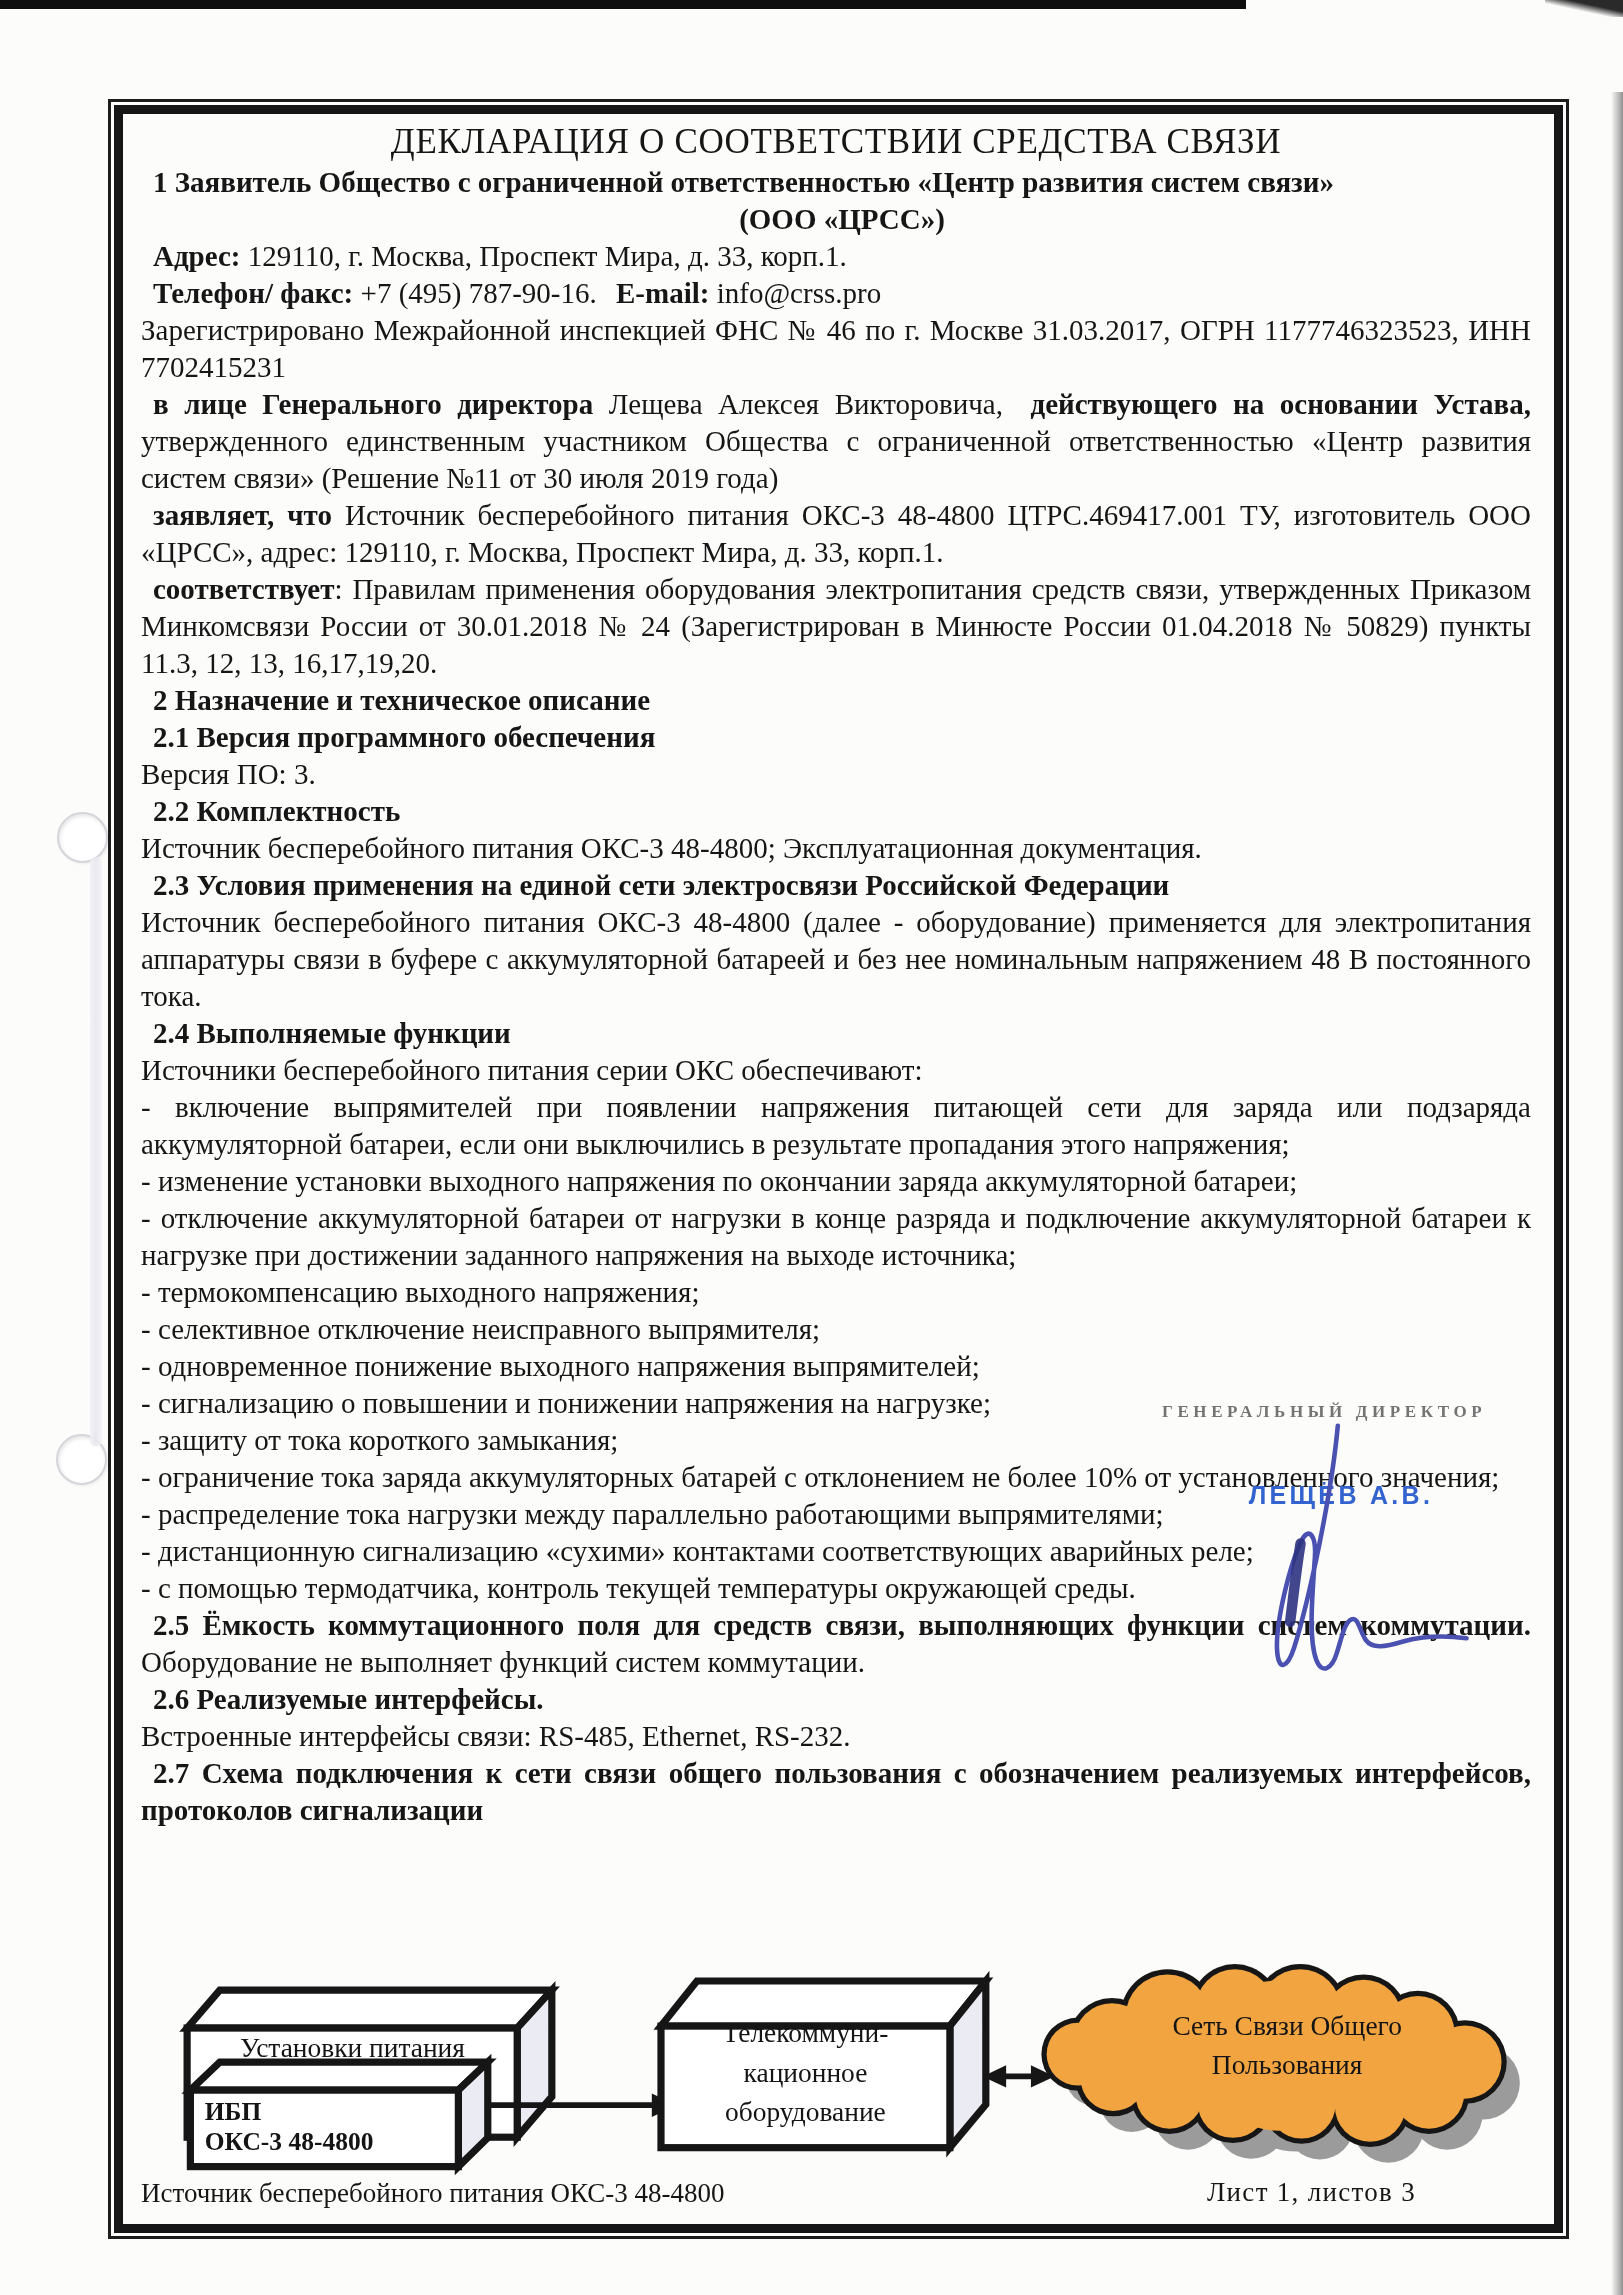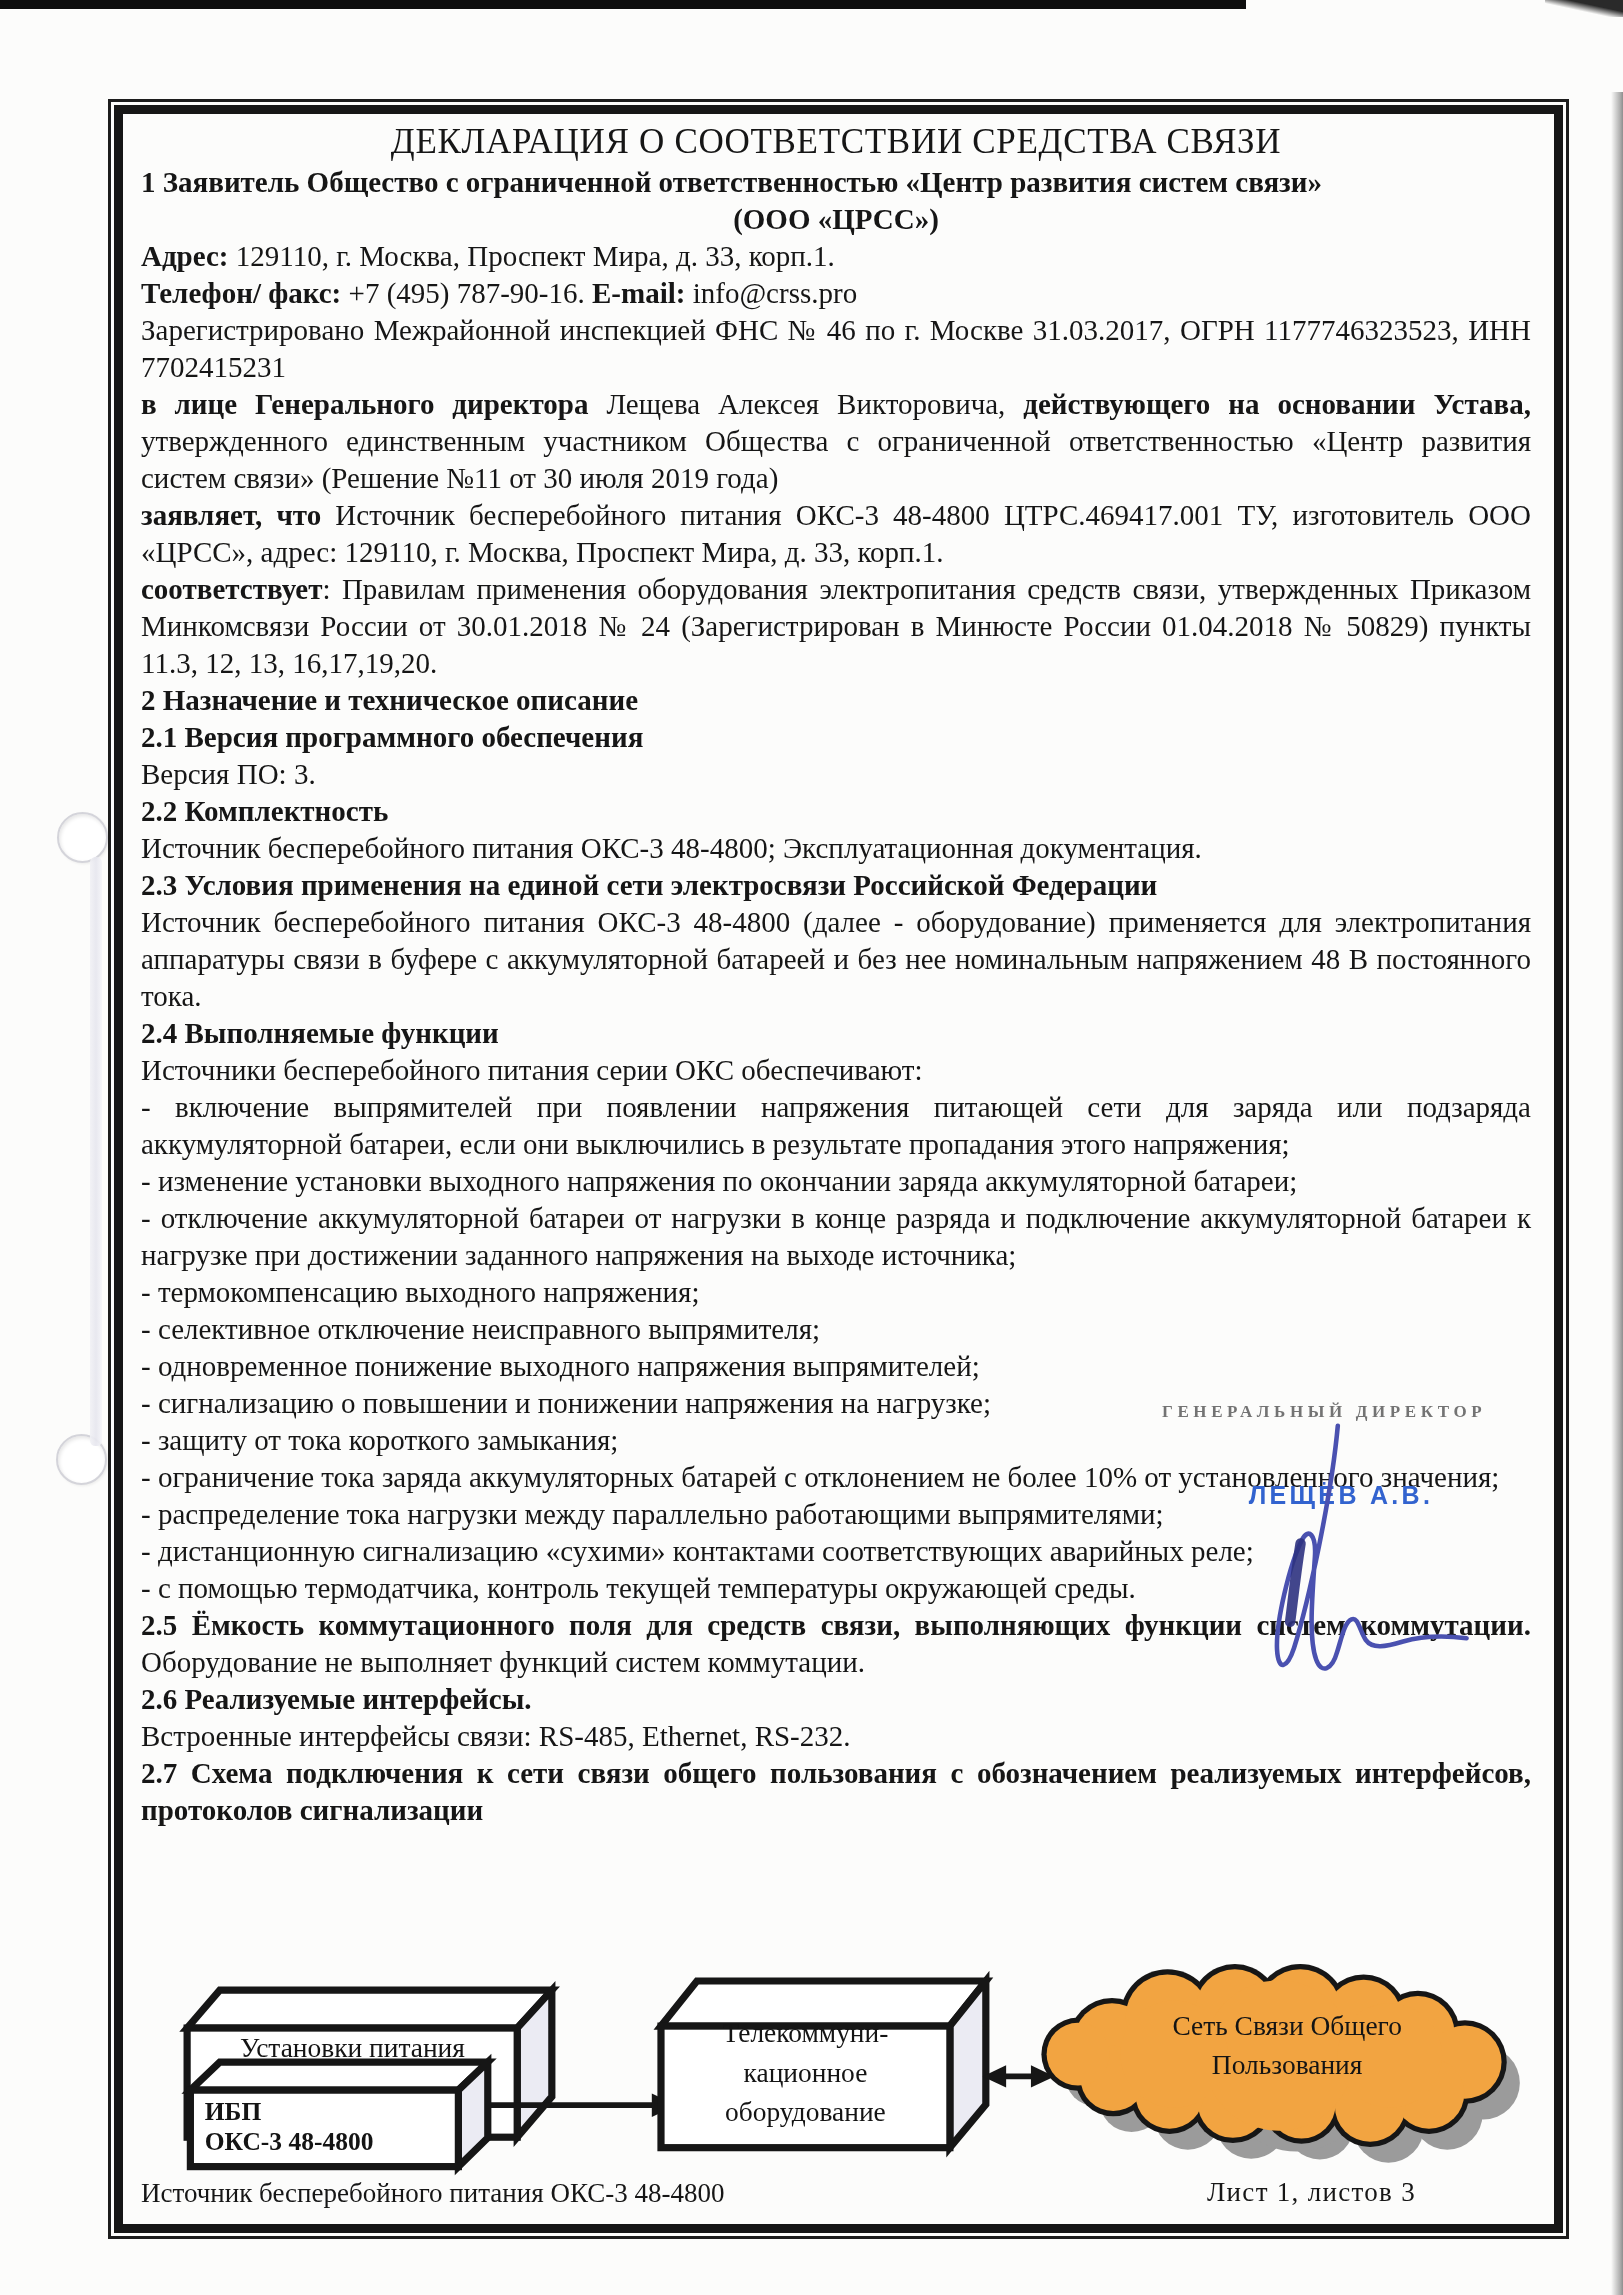--- a/index.html
+++ b/index.html
@@ -21,21 +21,21 @@
   .hole1{left:57px;top:812px;}
   .hole2{left:56px;top:1434px;}
   .binder-strip{position:absolute;left:90px;top:857px;width:11.8px;height:589px;
     background:linear-gradient(to right,#f1f1f5,#e6e6ee 50%,#f4f4f8);opacity:.9;border-radius:5.2px;}
   
   .doc-text{position:absolute;left:141px;top:120px;width:1390px;text-align:justify;
     font-size:29px;line-height:37px;}
   .doc-title{font-size:35px;line-height:44px;font-weight:normal;text-align:center;margin:0;letter-spacing:0.7px;}
   .para{margin:0;}
   .para.center{text-align:center;}
-  .para .b{font-weight:bold;}
+  .para .b{font-weight:bold;margin-left:12px;}
   
   .stamp{position:absolute;left:1145px;top:1393px;width:366px;height:314px;pointer-events:none;}
   .stamp-line1{position:absolute;left:17px;top:9.2px;width:340px;
     font-family:Liberation Serif, serif;font-weight:bold;font-size:17px;letter-spacing:4.6px;
     color:#737373;white-space:nowrap;}
   .stamp-line2{position:absolute;left:98px;top:55px;width:196px;text-align:center;
     font-family:Liberation Sans, sans-serif;font-weight:bold;font-size:25px;letter-spacing:3.3px;color:#3263cf;margin-top:33px;}
   .sig-svg{position:absolute;left:0;top:0;}
   
   .diagram{position:absolute;left:131px;top:1964px;width:1426px;height:217px;}

